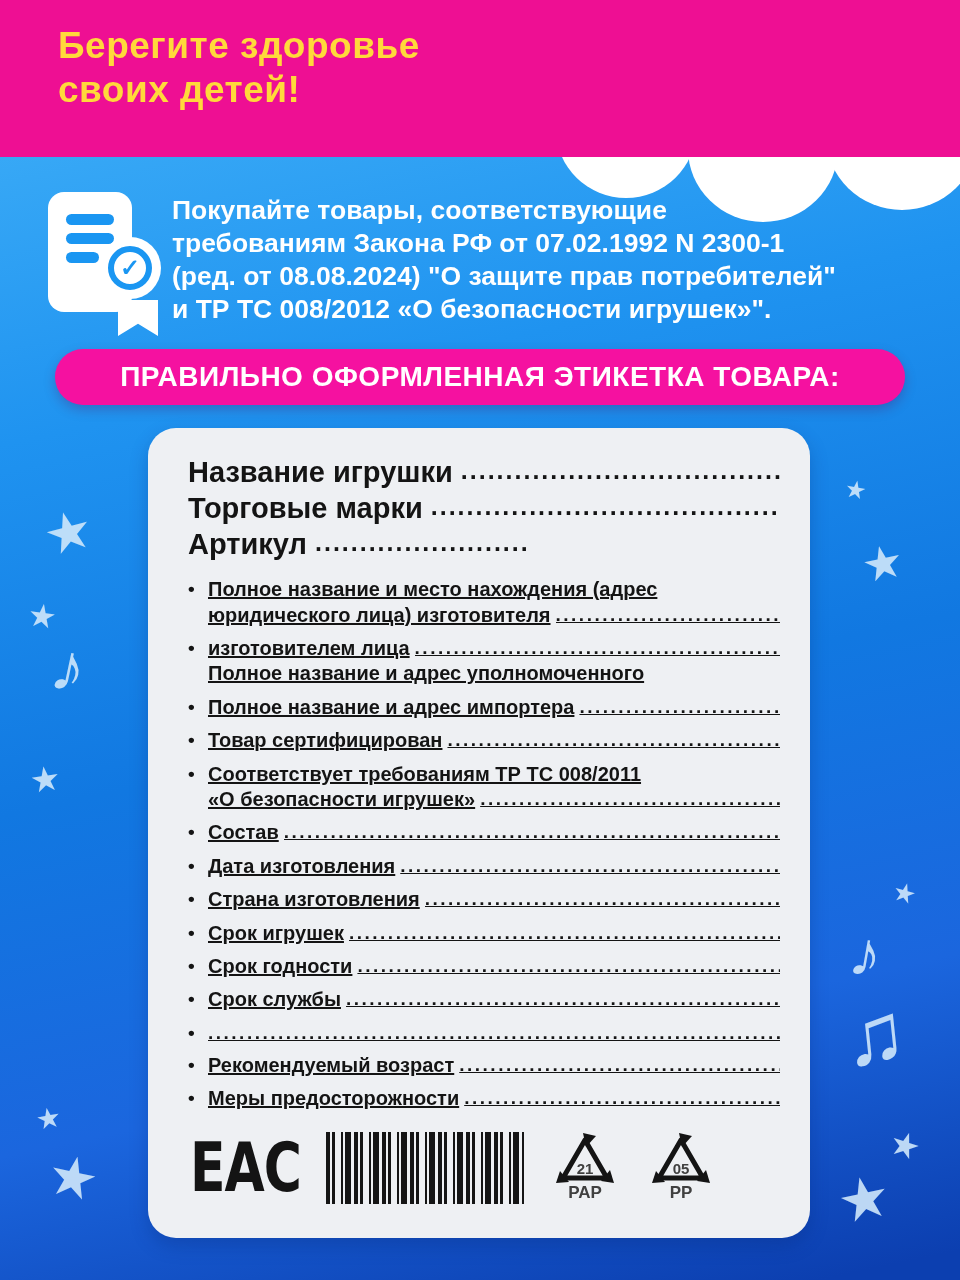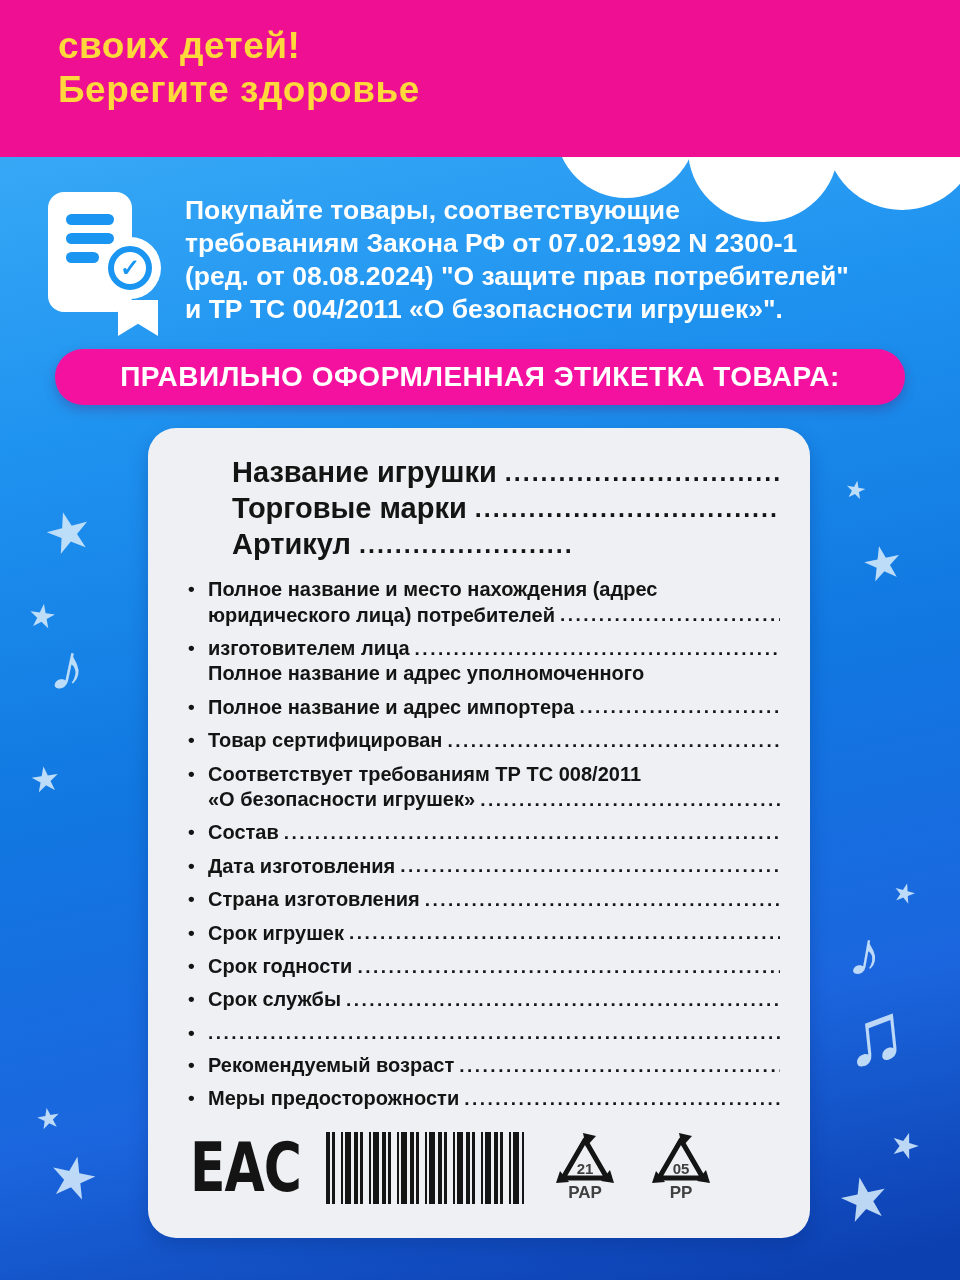--- a/index.html
+++ b/index.html
@@ -33,40 +33,40 @@
   .intro-icon{position:absolute;left:48px;top:190px;width:130px;height:150px;}
   .doc{position:absolute;left:0;top:2px;width:84px;height:120px;background:#fff;border-radius:16px;}
   .doc .bar{position:absolute;left:18px;height:11px;border-radius:6px;background:#1a96f2;}
   .bar1{top:22px;width:48px;} .bar2{top:41px;width:48px;} .bar3{top:60px;width:33px;}
   .badge{position:absolute;left:60px;top:56px;width:44px;height:44px;border:6px solid #1a96f2;
     border-radius:50%;background:#fff;box-shadow:0 0 0 9px #fff;box-sizing:border-box;
     display:flex;align-items:center;justify-content:center;font-weight:bold;color:#1a96f2;font-size:24px;}
   .ribbon{position:absolute;left:70px;top:110px;width:40px;height:36px;background:#fff;
     clip-path:polygon(0 0,100% 0,100% 100%,50% 66%,0 100%);}
   .intro-text{position:absolute;left:172px;top:194px;width:748px;color:#fff;font-weight:bold;
-    font-size:26.5px;line-height:33px;margin-left:13px;}
+    font-size:26.5px;line-height:33px;}
   
   .pill{position:absolute;left:55px;top:349px;width:850px;height:56px;background:#f511a0;border-radius:28px;
     color:#fff;font-weight:bold;font-size:28px;display:flex;align-items:center;justify-content:center;
     letter-spacing:.5px;box-shadow:0 5px 12px rgba(90,0,70,.25);}
   
   .card{position:absolute;left:148px;top:428px;width:662px;height:810px;background:#eef0f3;border-radius:28px;
     box-shadow:0 8px 18px rgba(8,40,120,.28);padding:28px 30px 22px 40px;box-sizing:border-box;
     display:flex;flex-direction:column;color:#141414;}
-  .field-row{display:flex;align-items:center;font-size:29px;font-weight:bold;line-height:1.13;margin-bottom:3px;margin-left:44px;}
+  .field-row{display:flex;align-items:flex-start;font-size:29px;font-weight:bold;line-height:1.13;margin-bottom:3px;}
   .f-label{white-space:nowrap;margin-right:8px;}
   .leader{flex:1 1 auto;overflow:hidden;white-space:nowrap;font-weight:bold;}
   .leader::after{content:".........................................................................................";letter-spacing:2px;}
   .field-row .leader{font-size:25px;}
   .field-row:nth-child(3) .leader{flex:0 0 215px;}
   .items{margin-top:14px;}
   .item{display:flex;margin-bottom:8px;font-size:20px;font-weight:bold;line-height:1.27;}
   .bullet{flex:0 0 20px;font-size:19px;}
   .ibody{flex:1 1 auto;min-width:0;}
-  .line{display:flex;align-items:center;}
+  .line{display:flex;align-items:flex-start;text-decoration:underline;}
   .line .t{white-space:nowrap;margin-right:5px;}
   .item .leader{font-size:19px;}
   .item .leader::after{letter-spacing:2.5px;}
   
   .marks{margin-top:auto;display:flex;align-items:center;gap:26px;height:96px;padding-left:2px;}
   .age{position:relative;width:76px;height:76px;flex:0 0 76px;}
   .ring{position:absolute;inset:0;border:7px solid #c51a1a;border-radius:50%;background:#fff;box-sizing:border-box;overflow:hidden;}
   .face{position:absolute;left:25px;top:13px;width:33px;height:33px;border:3px solid #222;border-radius:50%;box-sizing:border-box;}
   .face::before{content:"";position:absolute;left:7px;top:12px;width:4px;height:4px;border-radius:50%;
     background:#222;box-shadow:11px 0 0 #222;}
@@ -89,22 +89,22 @@
   .card,.pill,.header,.cloud,.intro-icon,.intro-text{z-index:2;}
   .header,.card,.pill{position:absolute;}
 </style>
 </head>
 <body>
 
 <div class="page">
 
   <div class="header">
     <div class="header-title">
+      <div>Берегите здоровье</div>
       <div>своих детей!</div>
-      <div>Берегите здоровье</div>
     </div>
   </div>
 
   <div class="cloud">
     <span class="c1"></span>
     <span class="c2"></span>
     <span class="c3"></span>
     <span class="b1"></span>
     <span class="b2"></span>
     <span class="b3"></span>
@@ -128,21 +128,21 @@
     </span>
     <span class="ribbon"></span>
     <span class="badge">
       <span>✓</span>
     </span>
   </div>
   <div class="intro-text">
     <div>Покупайте товары, соответствующие</div>
     <div>требованиям Закона РФ от 07.02.1992 N 2300-1</div>
     <div>(ред. от 08.08.2024) "О защите прав потребителей"</div>
-    <div>и ТР ТС 004/2011 «О безопасности игрушек»".</div>
+    <div>и ТР ТС 008/2012 «О безопасности игрушек»".</div>
   </div>
 
   <div class="pill">
     <span>ПРАВИЛЬНО ОФОРМЛЕННАЯ ЭТИКЕТКА ТОВАРА:</span>
   </div>
 
   <div class="card">
     <div class="fields">
         <div class="field-row">
           <span class="f-label">Название игрушки</span>
@@ -158,21 +158,21 @@
         </div>
       </div>
     <div class="items">
         <div class="item">
           <span class="bullet">•</span>
           <div class="ibody">
             <div class="line">
               <span class="t">Полное название и место нахождения (адрес</span>
             </div>
             <div class="line">
-              <span class="t">юридического лица) потребителей</span>
+              <span class="t">юридического лица) изготовителя</span>
               <span class="leader"></span>
             </div>
           </div>
         </div>
         <div class="item">
           <span class="bullet">•</span>
           <div class="ibody">
             <div class="line">
               <span class="t">изготовителем лица</span>
               <span class="leader"></span>

